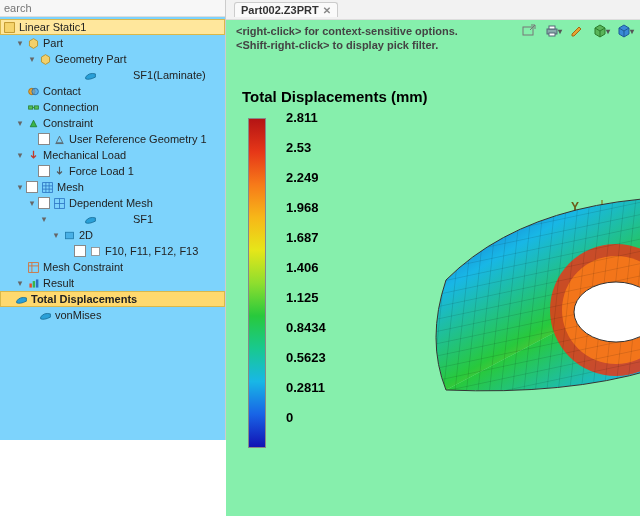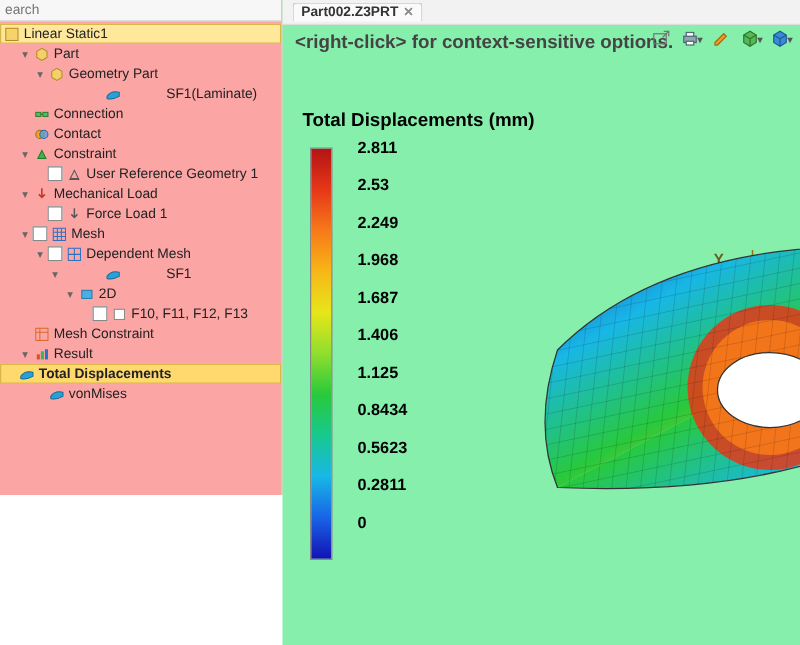--- a/index.html
+++ b/index.html
@@ -1,36 +1,36 @@
 <!DOCTYPE html>
 <html><head>
 <meta charset="utf-8">
 <style>
   * { box-sizing: border-box; margin: 0; padding: 0; }
   body { font-family: "Segoe UI", Tahoma, sans-serif; font-size: 11px; background: #fff; width: 640px; height: 516px; overflow: hidden; position: relative; }
   .container { display: flex; width: 640px; height: 516px; }
-  .sidebar { width: 226px; height: 396px; border-right: 1px solid #ccc; overflow-y: auto; background: #fca5a5; }
+  .sidebar { width: 226px; height: 440px; border-right: 1px solid #ccc; overflow-y: auto; background: #7dd3fc; }
   .search-row { display: flex; align-items: center; padding: 2px 4px; border-bottom: 1px solid #ddd; background: #f7f7f7; }
   .search-row input { flex: 1; border: none; background: transparent; font-size: 11px; outline: none; }
   .tree { padding: 2px 0; }
   .tree-row { display: flex; align-items: center; padding: 1px 2px; white-space: nowrap; cursor: default; min-height: 15px; }
   .tree-row.sel { background: #ffe79c; border: 1px solid #d9b84a; padding: 0 1px; }
   .tree-row.sel-orange { background: #ffd96e; font-weight: 600; }
   .twisty { width: 12px; display: inline-flex; justify-content: center; color: #666; font-size: 9px; user-select: none; }
   .chk { width: 12px; height: 12px; border: 1px solid #888; margin-right: 2px; background: #fff; }
   .ico { width: 14px; height: 14px; display: inline-flex; align-items: center; justify-content: center; margin-right: 3px; font-size: 10px; }
   .ico svg { width: 13px; height: 13px; }
   .lbl { color: #222; }
   .ind0 { padding-left: 2px; } .ind1 { padding-left: 14px; } .ind2 { padding-left: 26px; } .ind3 { padding-left: 38px; gap: 33px; } .ind4 { padding-left: 50px; } .ind5 { padding-left: 62px; }
 
   .main { flex: 1; position: relative; background: #86efac; font-weight: bold; }
   .tabbar { display: flex; align-items: center; background: #f2f2f2; border-bottom: 1px solid #ddd; height: 20px; padding-left: 8px; }
   .tab { display: flex; align-items: center; padding: 1px 6px; font-size: 11px; color: #333; background: #fafafa; border: 1px solid #ccc; border-bottom: none; border-radius: 3px 3px 0 0; gap: 4px; }
   .tab .x { color: #888; font-size: 10px; }
-  .hint { padding: 4px 10px; color: #444; font-size: 15px; line-height: 1.3; }
+  .hint { padding: 4px 10px; color: #444; font-size: 11px; line-height: 1.3; }
   .toolbar-right { position: absolute; right: 6px; top: 22px; display: flex; gap: 6px; align-items: center; }
   .toolbar-right .tbtn { width: 18px; height: 18px; display: flex; align-items: center; justify-content: center; }
   .drop { font-size: 8px; color: #555; margin-left: -2px; }
   .legend-title { position: absolute; left: 16px; top: 88px; font-size: 15px; color: #000; font-family: Arial, sans-serif; }
   .colorbar { position: absolute; left: 22px; top: 118px; width: 18px; height: 330px; background: linear-gradient(to bottom,
     #b41414 0%, #e63718 10%, #f77a19 20%, #f7b718 30%, #e6e619 40%,
     #8fde2e 50%, #28c93c 60%, #18c98f 70%, #18b7e6 80%, #1864e6 90%, #1212b4 100%);
     border: 1px solid #888;
   }
   .ticks { position: absolute; left: 60px; top: 112px; font-size: 13px; color: #000; font-family: Arial, sans-serif; }
@@ -87,37 +87,37 @@
               <path d="M2 10 Q6 4 14 6 L14 10 Q6 14 2 12 Z" fill="#2aa0d8" stroke="#156b96"></path>
             </svg>
           </span>
         <span class="lbl">SF1(Laminate)</span>
       </div>
 
       <div class="tree-row ind1">
         <span class="twisty"></span>
         <span class="ico">
             <svg viewBox="0 0 16 16">
+              <circle cx="6" cy="8" r="4" fill="#e6a332" stroke="#a56a12"></circle>
+              <circle cx="10" cy="8" r="4" fill="#4aa0e6" stroke="#1f6aa6" fill-opacity="0.7"></circle>
+            </svg>
+          </span>
+        <span class="lbl">Contact</span>
+      </div>
+
+      <div class="tree-row ind1">
+        <span class="twisty"></span>
+        <span class="ico">
+            <svg viewBox="0 0 16 16">
               <rect x="2" y="6" width="5" height="4" fill="#52c258" stroke="#2b7a30"></rect>
               <rect x="9" y="6" width="5" height="4" fill="#52c258" stroke="#2b7a30"></rect>
               <line x1="7" y1="8" x2="9" y2="8" stroke="#2b7a30"></line>
             </svg>
           </span>
         <span class="lbl">Connection</span>
-      </div>
-
-      <div class="tree-row ind1">
-        <span class="twisty"></span>
-        <span class="ico">
-            <svg viewBox="0 0 16 16">
-              <circle cx="6" cy="8" r="4" fill="#e6a332" stroke="#a56a12"></circle>
-              <circle cx="10" cy="8" r="4" fill="#4aa0e6" stroke="#1f6aa6" fill-opacity="0.7"></circle>
-            </svg>
-          </span>
-        <span class="lbl">Contact</span>
       </div>
 
       <div class="tree-row ind1">
         <span class="twisty">▾</span>
         <span class="ico">
             <svg viewBox="0 0 16 16">
               <path d="M4 12 L8 4 L12 12 Z" fill="#3bb44a" stroke="#1f7a2a"></path>
             </svg>
           </span>
         <span class="lbl">Constraint</span>
@@ -264,20 +264,21 @@
 
   <div class="main">
     <div class="tabbar">
       <div class="tab">
         <span>Part002.Z3PRT</span>
         <span class="x">✕</span>
       </div>
     </div>
     <div class="hint">
       <div>&lt;right-click&gt; for context-sensitive options.</div>
+      <div>&lt;Shift-right-click&gt; to display pick filter.</div>
     </div>
 
     <div class="toolbar-right">
       <div class="tbtn">
           <svg width="16" height="16" viewBox="0 0 16 16">
             <rect x="2" y="4" width="10" height="8" fill="none" stroke="#777"></rect>
             <path d="M10 2 L14 2 L14 6" fill="none" stroke="#777"></path>
             <path d="M14 2 L9 7" stroke="#777"></path>
           </svg>
         </div>

